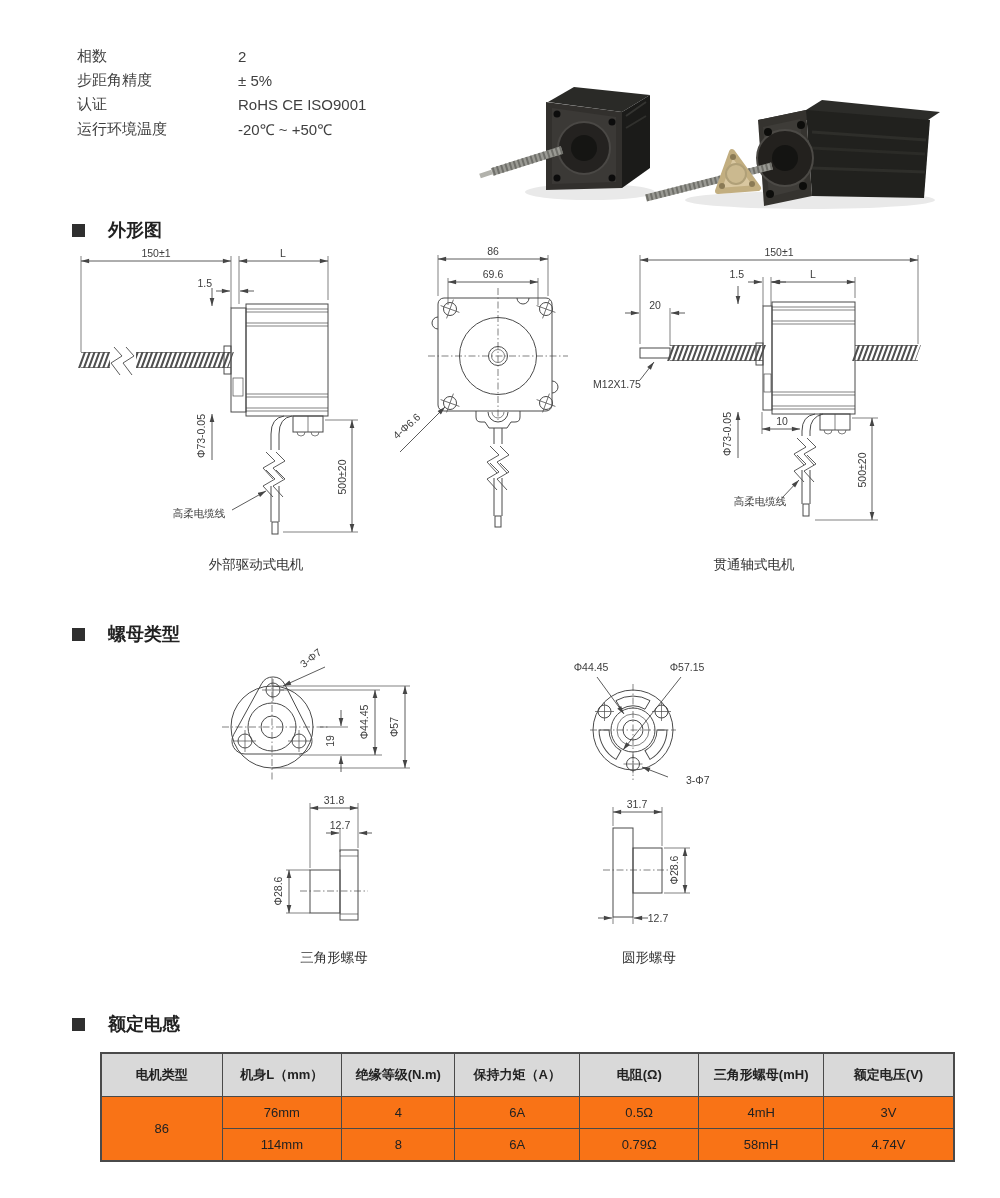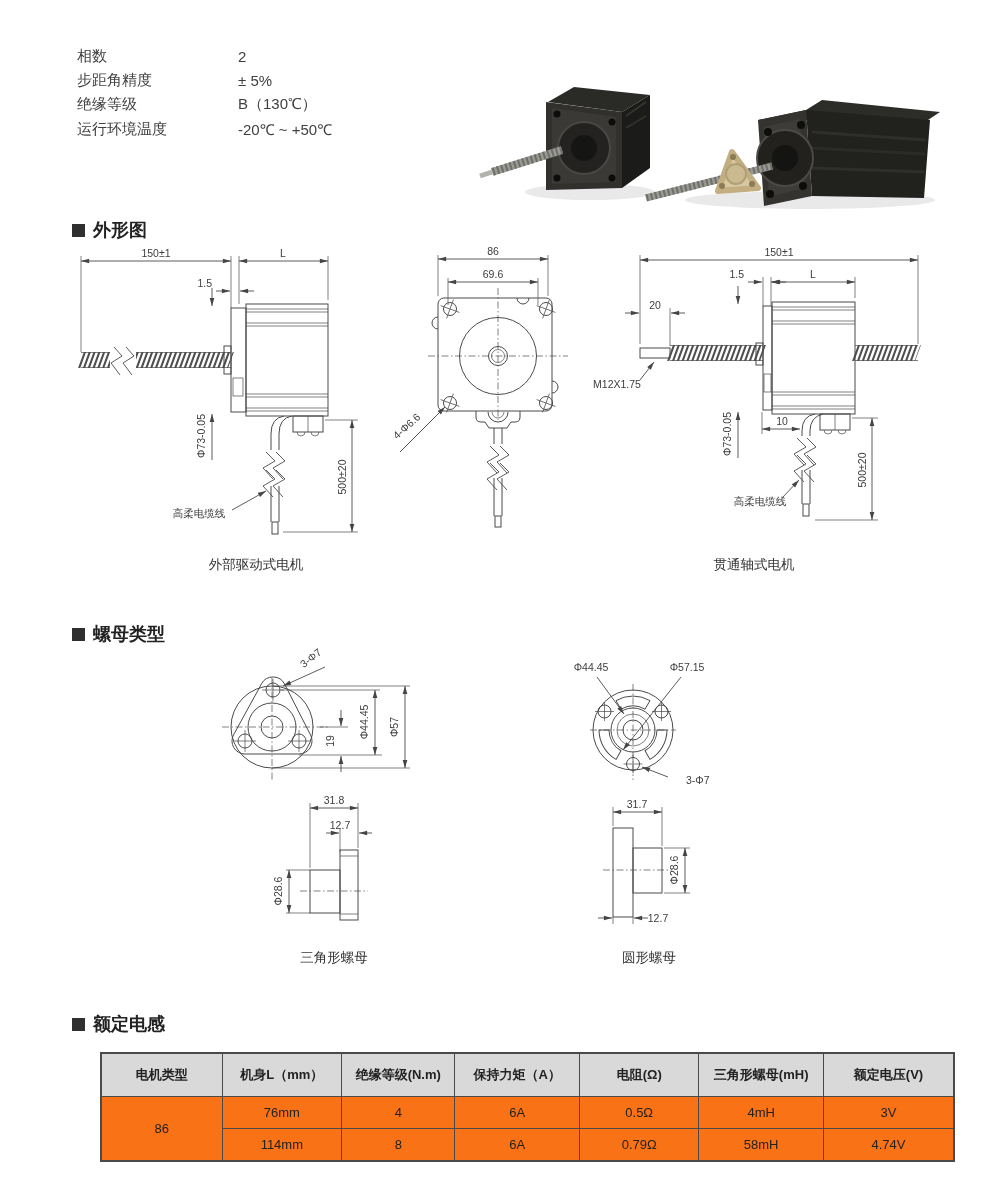--- a/index.html
+++ b/index.html
@@ -5,21 +5,21 @@
   html,body{margin:0;padding:0;background:#fff;}
   .page{position:relative;width:975px;height:1198px;background:#ffffff;overflow:hidden;
         font-family:"Liberation Sans", sans-serif;color:#3a3a3a;}
   .abs{position:absolute;}
   
   .spec-list{left:77px;top:44px;width:380px;}
   .spec-row{display:flex;height:24.4px;align-items:center;font-size:15px;color:#3f3f3f;}
   .spec-label{width:161px;}
   .spec-value{flex:1;}
   
-  .sec-head{display:flex;align-items:center;gap:8px;font-size:18px;font-weight:bold;color:#222;}
+  .sec-head{display:flex;align-items:center;gap:23px;font-size:18px;font-weight:bold;color:#222;}
   .sec-bullet{width:13px;height:13px;background:#2f2f2f;display:inline-block;}
   
   svg{overflow:visible;}
   .ln{stroke:#4a4a4a;stroke-width:1;fill:none;}
   .thin{stroke:#4a4a4a;stroke-width:0.7;fill:none;}
   .cl{stroke:#4a4a4a;stroke-width:0.7;fill:none;stroke-dasharray:7 2.5 1.5 2.5;}
   .dl{stroke:#4a4a4a;stroke-width:0.9;fill:none;marker-start:url(#ah);marker-end:url(#ah);}
   .ldr{stroke:#4a4a4a;stroke-width:0.9;fill:none;marker-end:url(#ah);}
   .dt{font-size:10.5px;fill:#3d3d3d;}
   .cap{font-size:13.5px;fill:#333;}
@@ -41,22 +41,22 @@
   <div class="abs spec-list">
     <div class="spec-row">
       <span class="spec-label">相数</span>
       <span class="spec-value">2</span>
     </div>
     <div class="spec-row">
       <span class="spec-label">步距角精度</span>
       <span class="spec-value">± 5%</span>
     </div>
     <div class="spec-row">
-      <span class="spec-label">绝缘等级</span>
-      <span class="spec-value">B（130℃）</span>
+      <span class="spec-label">认证</span>
+      <span class="spec-value">RoHS CE ISO9001</span>
     </div>
     <div class="spec-row">
       <span class="spec-label">运行环境温度</span>
       <span class="spec-value">-20℃ ~ +50℃</span>
     </div>
   </div>
 
   <svg class="abs" style="left:440px;top:40px" width="520" height="170" viewBox="0 0 520 170">
     <defs>
       <marker id="ah" viewBox="0 0 10 6" refX="9.5" refY="3" markerWidth="10" markerHeight="6" orient="auto-start-reverse">

